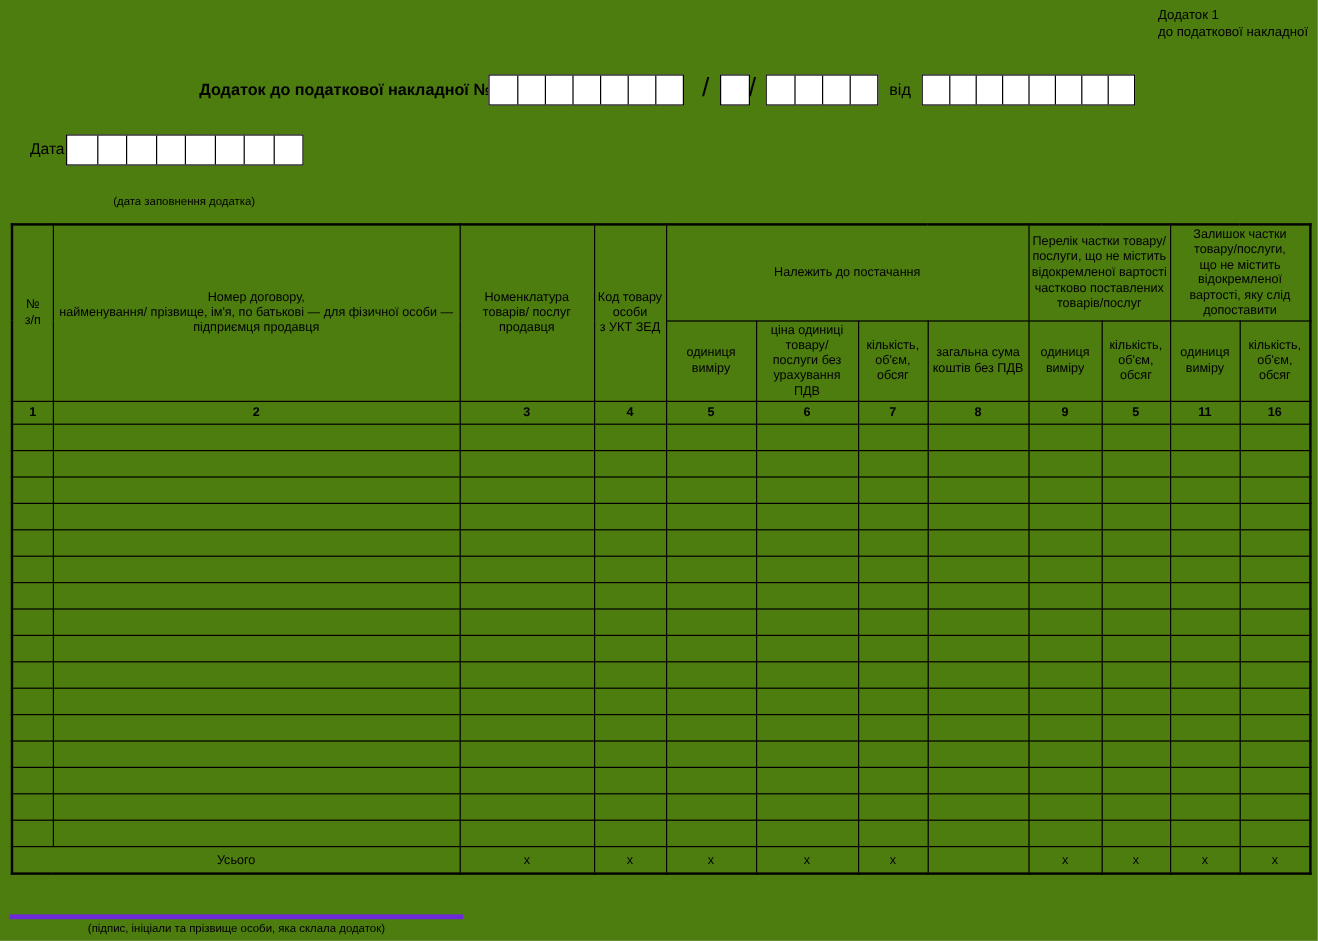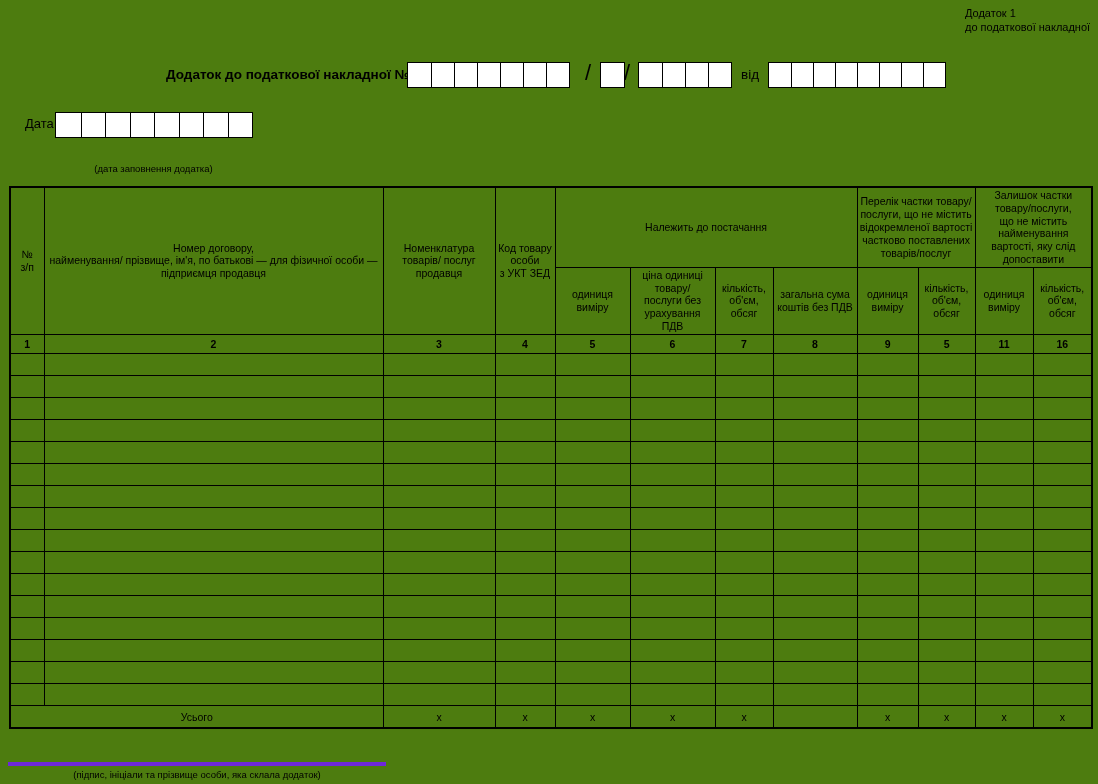--- a/index.html
+++ b/index.html
@@ -210,21 +210,21 @@
 з УКТ ЗЕД</td>
       <td class="hdr" colspan="4">Належить до постачання</td>
       <td class="hdr" colspan="2">Перелік частки товару/
 послуги, що не містить
 відокремленої вартості
 частково поставлених
 товарів/послуг</td>
       <td class="hdr" colspan="2">Залишок частки
 товару/послуги,
 що не містить
-найменування
+відокремленої
 вартості, яку слід
 допоставити</td>
     </tr>
     <tr>
       <td class="hdr">одиниця
 виміру</td>
       <td class="hdr">ціна одиниці
 товару/
 послуги без
 урахування ПДВ</td>

